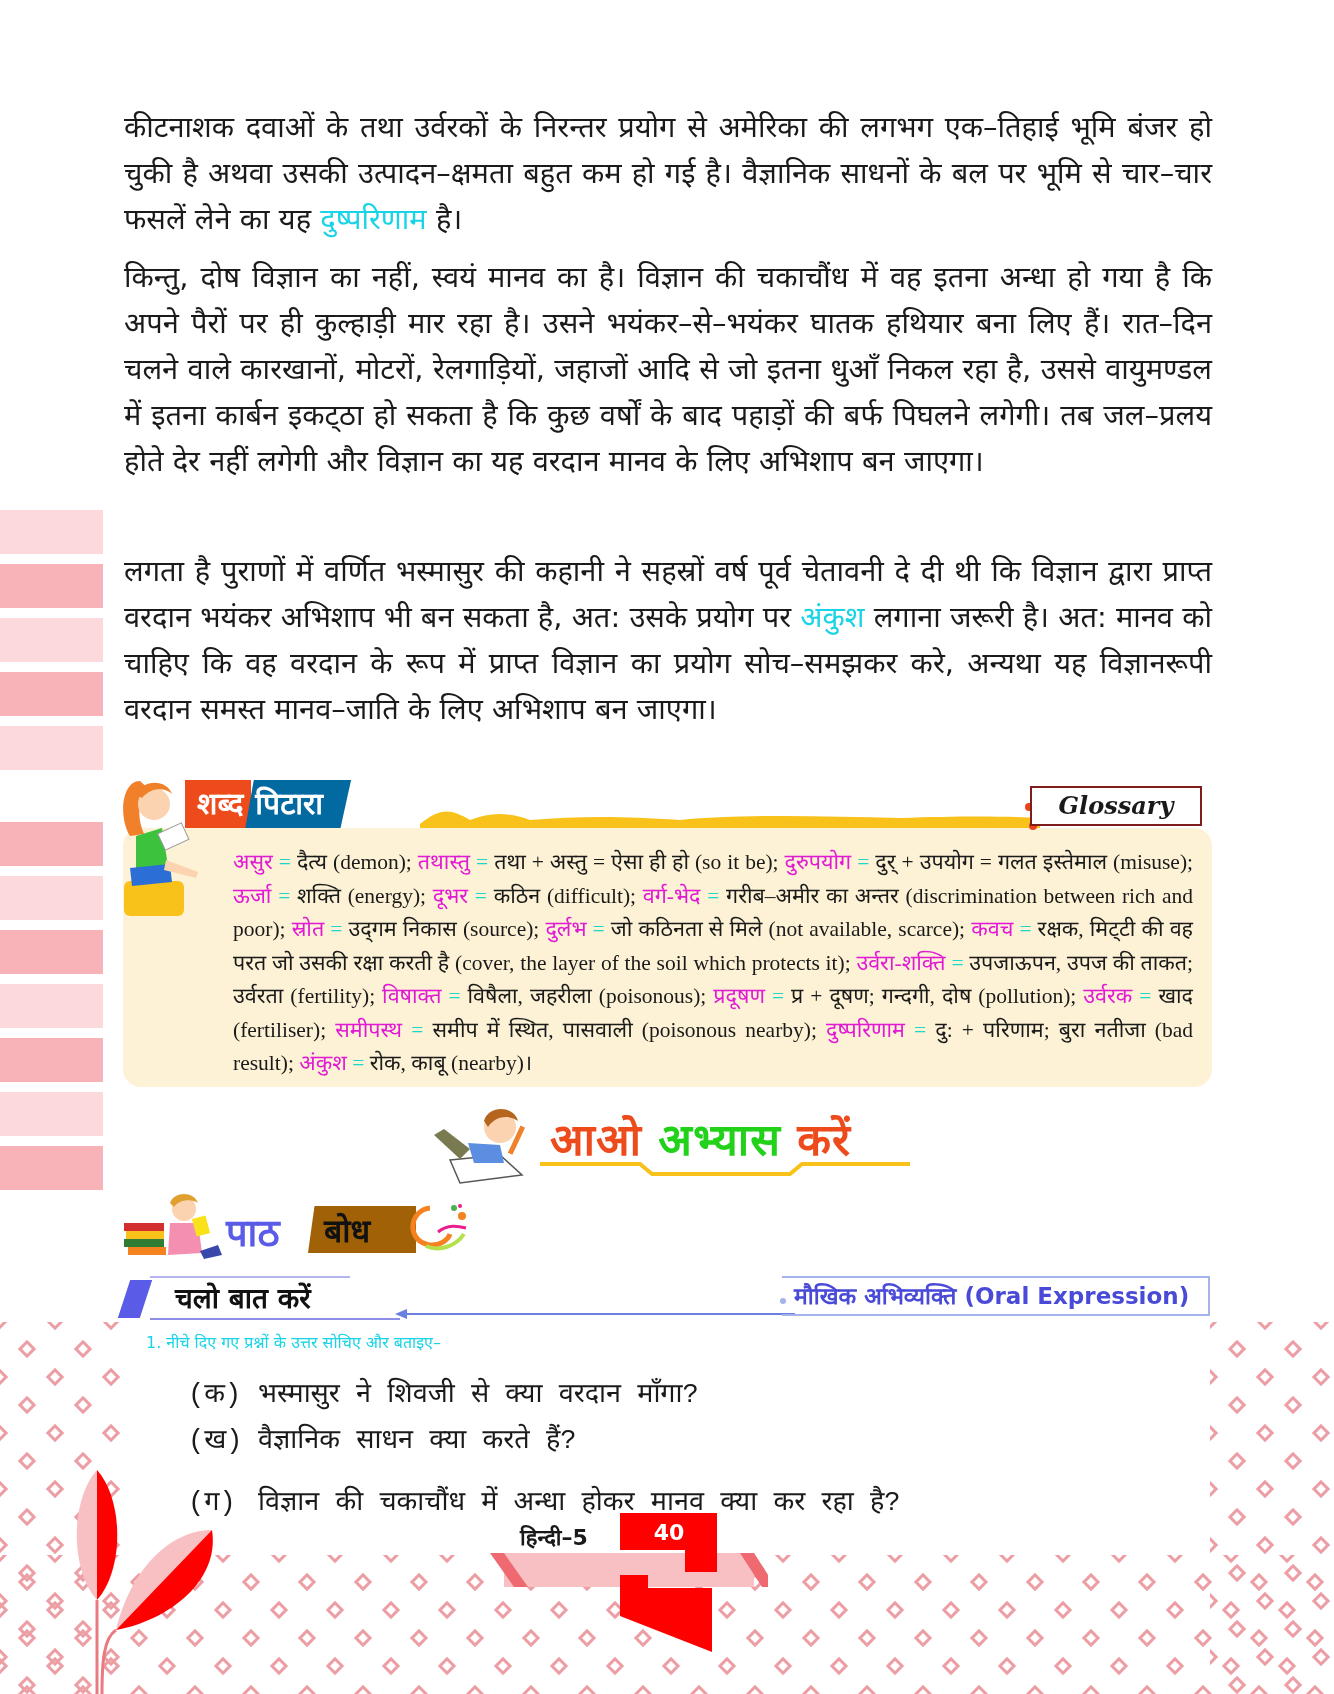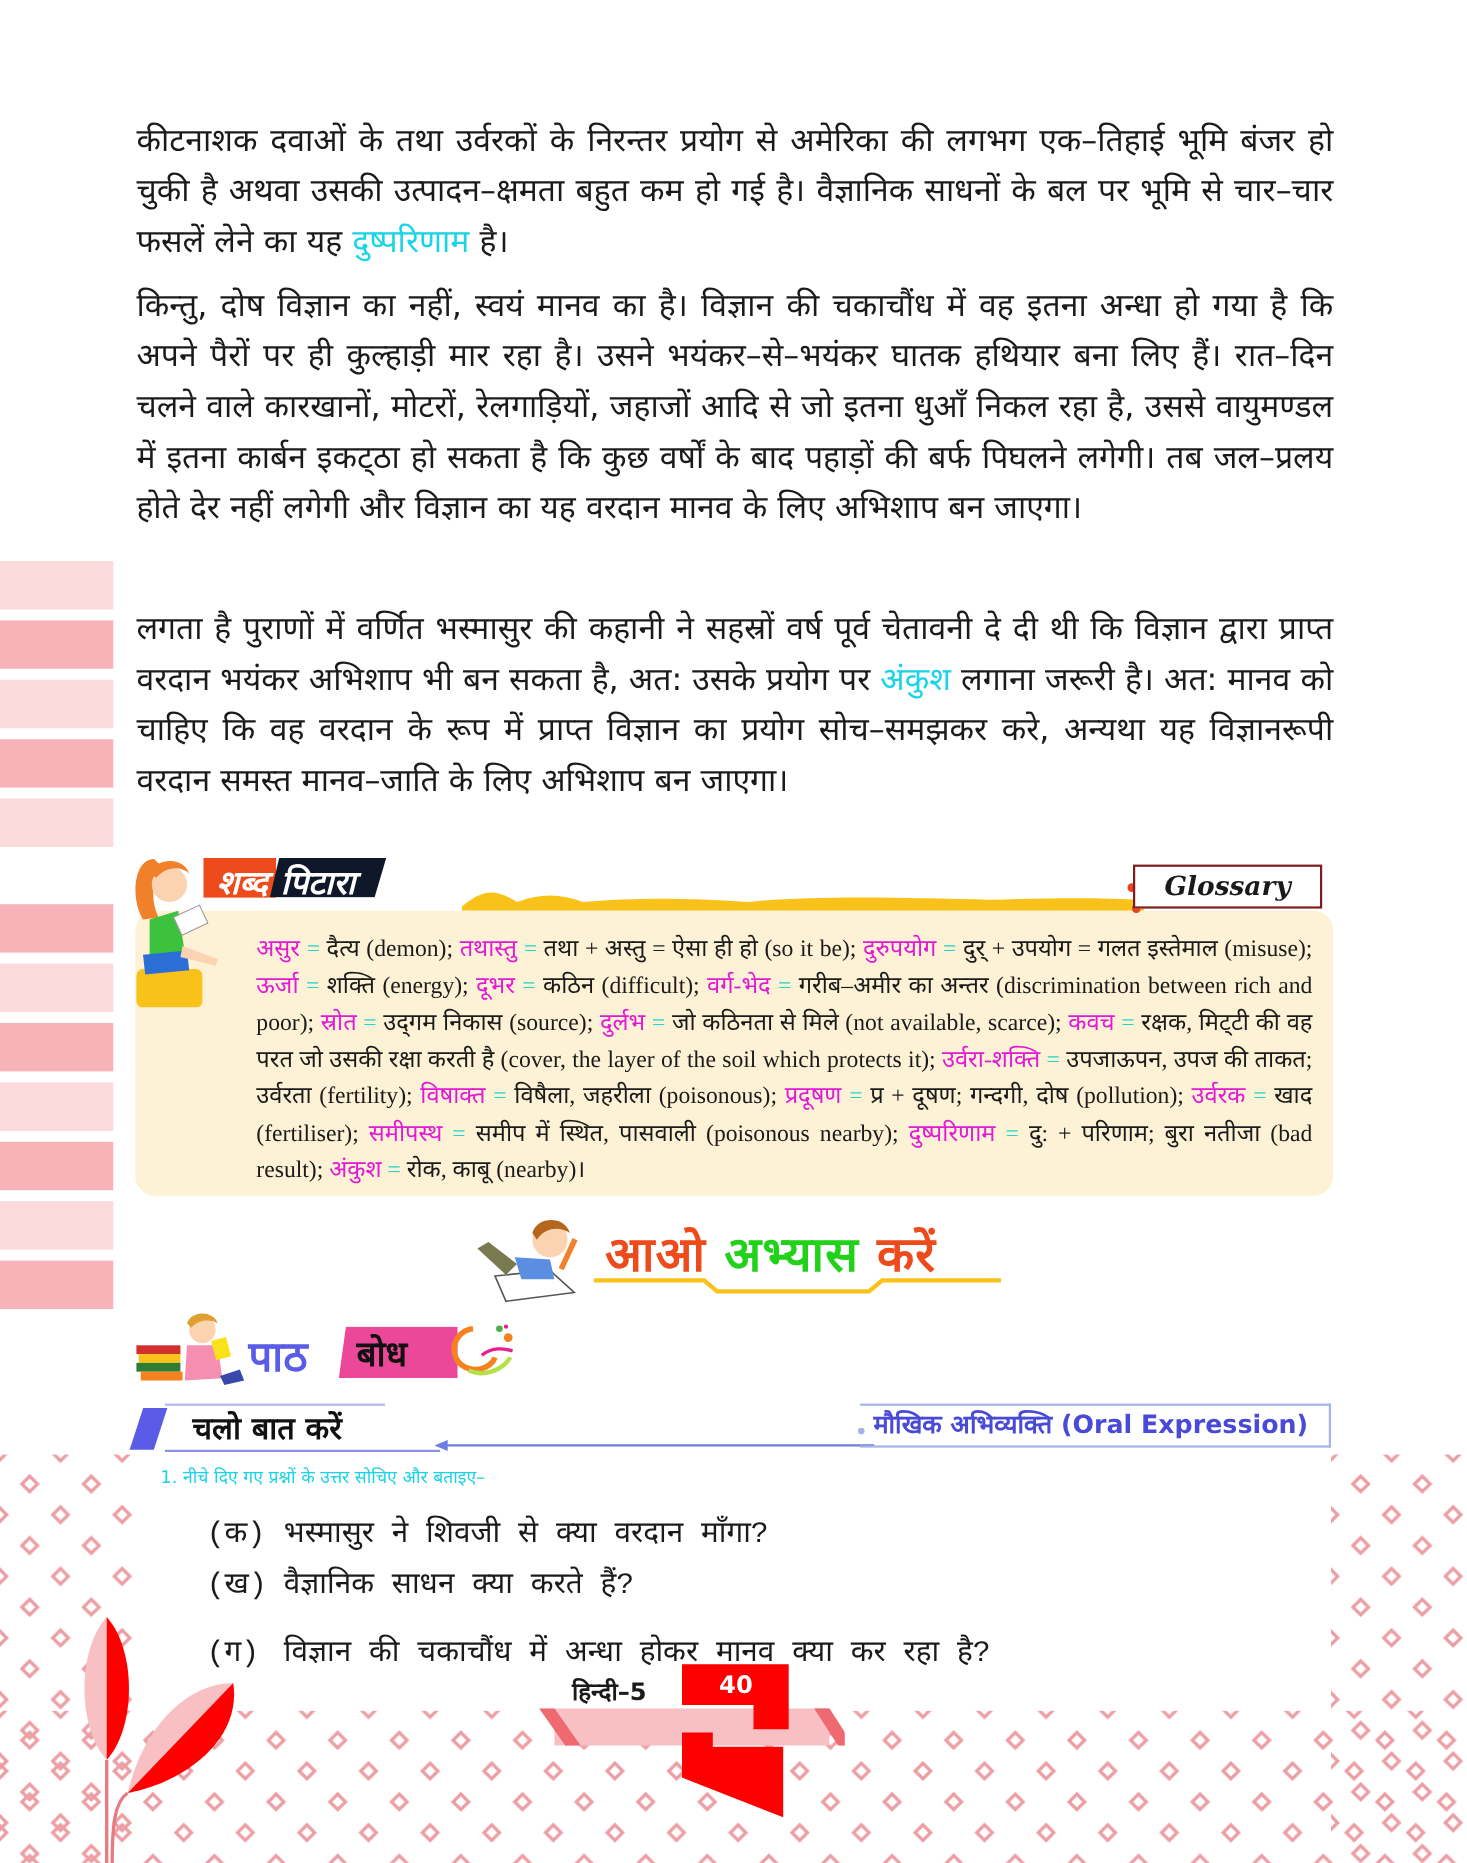--- a/index.html
+++ b/index.html
@@ -21,42 +21,42 @@
 
   
   .para { position: absolute; left: 124px; width: 1088px; font-size: 29px; line-height: 46px; text-align: justify; text-align-last: left; }
   .p1 { top: 104px; }
   .p2 { top: 254px; }
   .p3 { top: 548px; }
   .hl { color: #19d3e6; }
 
   
   .gl-girl { position: absolute; left: 122px; top: 776px; width: 85px; height: 140px; }
-  .gl-title { position: absolute; left: 185px; top: 780px; height: 36px; display: flex; font-style: italic; }
+  .gl-title { position: absolute; left: 185px; top: 780px; height: 48px; display: flex; }
   .gl-title .t1 { background: #ee4b1d; color: #fff; font-size: 30px; font-weight: bold; padding: 2px 8px 0 12px; line-height: 44px; }
-  .gl-title .t2 { background: #0f172a; color: #fff; font-size: 30px; font-weight: bold; padding: 2px 28px 0 10px; line-height: 44px; clip-path: polygon(8% 0, 100% 0, 90% 100%, 0 100%); margin-left: -6px; }
+  .gl-title .t2 { background: #0369a1; color: #fff; font-size: 30px; font-weight: bold; padding: 2px 28px 0 10px; line-height: 44px; clip-path: polygon(8% 0, 100% 0, 90% 100%, 0 100%); margin-left: -6px; }
   .gl-wave { position: absolute; left: 420px; top: 808px; width: 620px; height: 20px; }
   .gl-label { position: absolute; left: 1030px; top: 786px; width: 172px; height: 40px; border: 2px solid #7f1d1d; background: #fff; font-family: "DejaVu Serif", serif; font-style: italic; font-weight: bold; font-size: 24px; text-align: center; line-height: 36px; color: #1a1a1a; }
   .gl-dot { position: absolute; width: 8px; height: 8px; border-radius: 50%; background: #e8431d; }
   .gl-box { position: absolute; left: 123px; top: 828px; width: 1089px; height: 259px; background: #fdf2d5; border-radius: 18px; }
   .gl-text { position: absolute; left: 233px; top: 846px; width: 960px; font-family: "Liberation Serif", serif; font-size: 21.5px; line-height: 33.5px; text-align: justify; text-align-last: left; color: #1a1a1a; }
   .gl-text .w { color: #e11ad4; }
   .gl-text .eq { color: #1fd7c8; }
 
   
   .prac-boy { position: absolute; left: 430px; top: 1105px; width: 112px; height: 80px; }
   .prac-title { position: absolute; left: 550px; top: 1108px; font-size: 44px; font-weight: bold; letter-spacing: 1px; }
   .prac-title .r { color: #ee4b1d; }
   .prac-title .g { color: #22d21a; }
   .prac-line { position: absolute; left: 540px; top: 1160px; width: 370px; height: 18px; }
 
   
   .pb-girl { position: absolute; left: 122px; top: 1193px; width: 105px; height: 70px; }
   .pb-t1 { position: absolute; left: 226px; top: 1205px; font-size: 38px; font-weight: bold; color: #5a5ce8; }
-  .pb-t2 { position: absolute; left: 308px; top: 1206px; background: #ec4899; font-size: 32px; font-weight: bold; color: #111; padding: 2px 46px 2px 16px; clip-path: polygon(6% 0, 100% 0, 100% 100%, 0 100%); }
+  .pb-t2 { position: absolute; left: 308px; top: 1206px; background: #a16207; font-size: 32px; font-weight: bold; color: #111; padding: 2px 46px 2px 16px; clip-path: polygon(6% 0, 100% 0, 100% 100%, 0 100%); }
   .pb-swirl { position: absolute; left: 398px; top: 1198px; width: 72px; height: 60px; }
 
   
   .cb-bar { position: absolute; left: 124px; top: 1280px; width: 22px; height: 38px; background: #5a5ce8; transform: skewX(-18deg); }
   .cb-title { position: absolute; left: 175px; top: 1278px; font-size: 28px; font-weight: bold; color: #111; }
   .cb-uline { position: absolute; left: 150px; top: 1318px; width: 250px; height: 2px; background: #8c8ee8; }
   .cb-topline { position: absolute; left: 150px; top: 1276px; width: 200px; height: 2px; background: #b5b6f0; }
   .cb-arrow { position: absolute; left: 395px; top: 1308px; width: 400px; height: 12px; }
   .oral { position: absolute; left: 782px; top: 1276px; width: 428px; height: 40px; border: 2px solid #a4b3ea; border-left: none; font-size: 23px; font-weight: bold; color: #4a4ad8; line-height: 36px; padding-left: 12px; }
   .oral-dot { position: absolute; left: 780px; top: 1298px; width: 6px; height: 6px; border-radius: 50%; background: #a4b3ea; }

